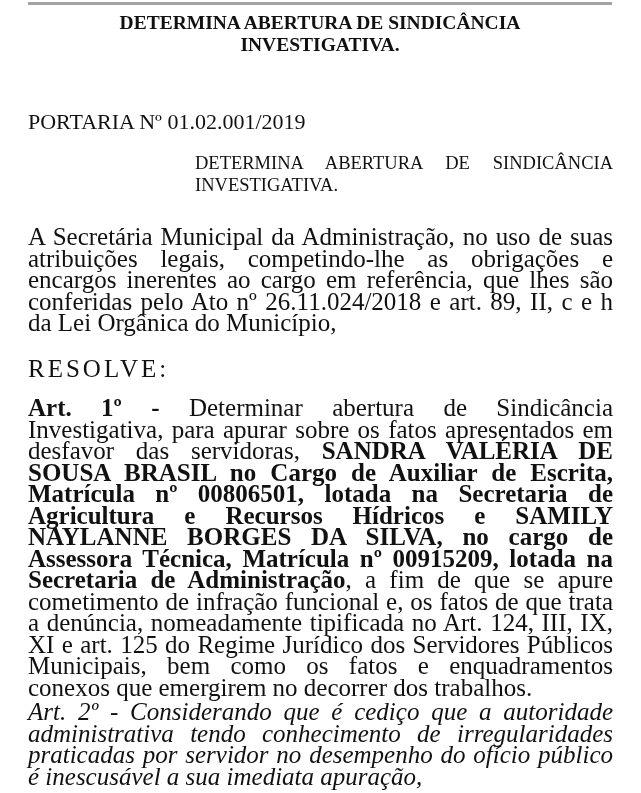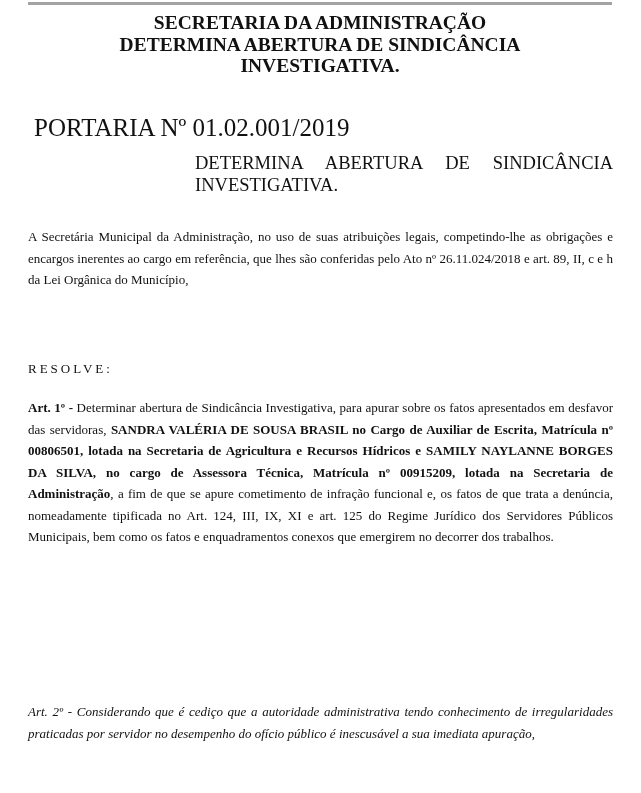--- a/index.html
+++ b/index.html
@@ -13,46 +13,45 @@
       background: #a3a3a3;
     }
     .title {
       position: absolute; left: 28px; top: 12px; width: 584px;
       text-align: center; font-weight: bold; font-size: 19.5px; line-height: 21.5px;
       margin: 0;
     }
     .title span { display: block; }
     .portaria {
       position: absolute; left: 28px; top: 111px;
-      font-size: 25px; line-height: 22px; margin: 6px;
+      font-size: 22px; line-height: 22px; margin: 0;
     }
     .ementa {
       position: absolute; left: 195px; top: 152px; width: 418px;
       font-size: 18.5px; line-height: 22px; margin: 0;
       text-align: justify; text-align-last: left;
     }
     .ementa span { display: block; }
     .para {
       position: absolute; left: 28px; width: 585px;
-      font-size: 13px; line-height: 21.5px; margin: 0;
+      font-size: 25px; line-height: 21.5px; margin: 0;
       text-align: justify;
     }
     .preamble { top: 226px; }
     .resolve { top: 344px; letter-spacing: 3px; margin-top: 14px; }
     .art1 { top: 397px; }
     .art2 { top: 701px; font-style: italic; }
     b { font-weight: bold; margin-top: 21px; }
   </style>
 </head>
 <body>
 
 <div class="rule"></div>
 
 <h1 class="title">
-  <span>SECRETARIA DA ADMINISTRAÇÃO</span>
   <span>DETERMINA ABERTURA DE SINDICÂNCIA</span>
   <span>INVESTIGATIVA.</span>
 </h1>
 
 <p class="portaria">PORTARIA Nº 01.02.001/2019</p>
 
 <p class="ementa">
   <span style="text-align:justify;text-align-last:justify;">DETERMINA ABERTURA DE SINDICÂNCIA</span>
   <span>INVESTIGATIVA.</span>
 </p>

